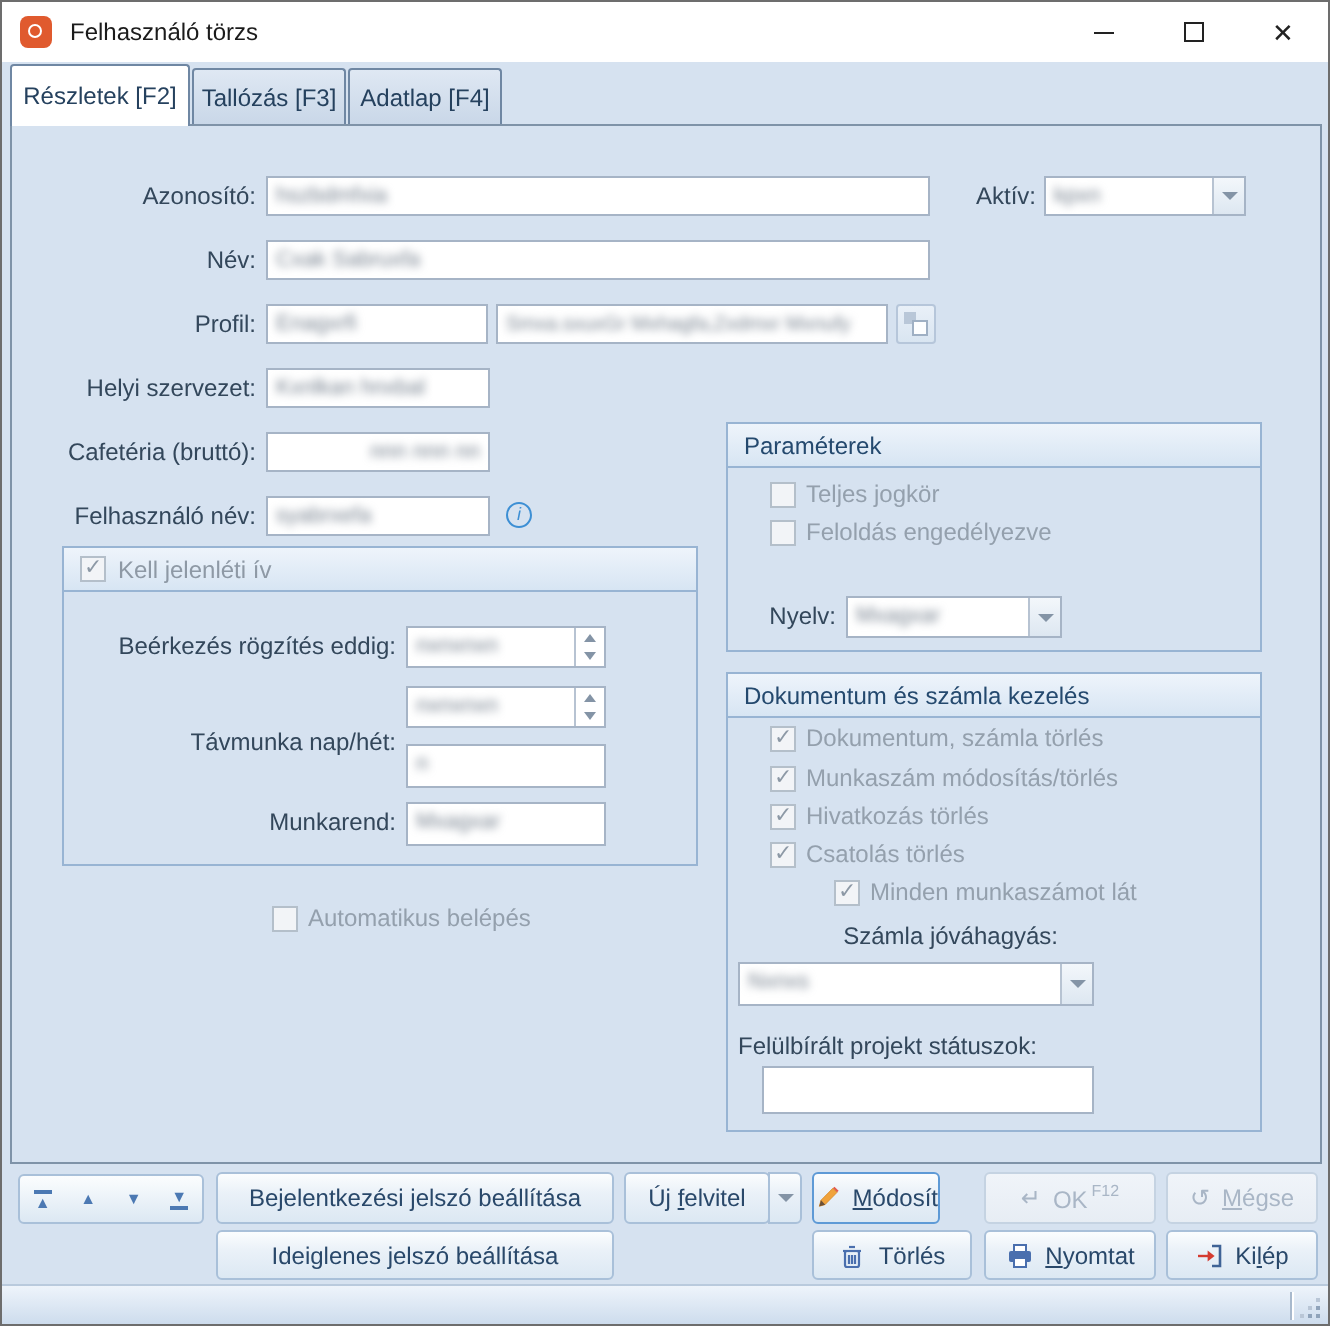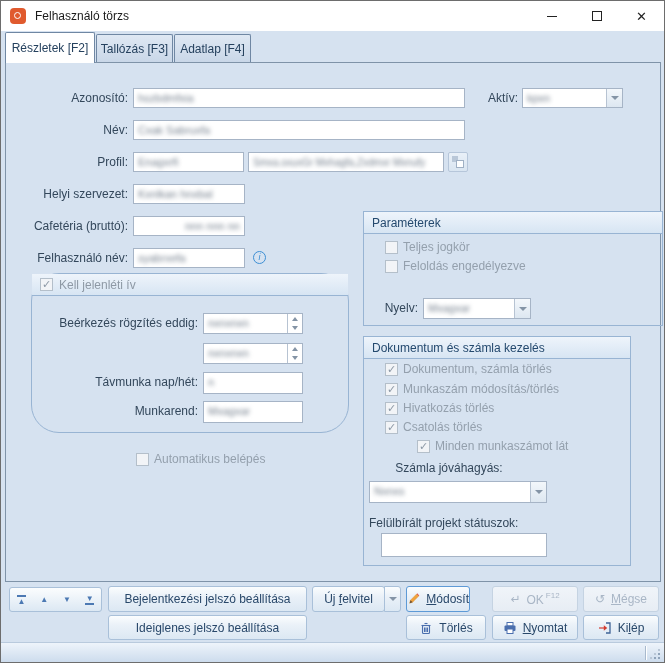--- a/index.html
+++ b/index.html
@@ -146,21 +146,21 @@
   <div class="lbl" style="left:10px; top:186px; width:117px;">Helyi szervezet:</div>
   <div class="fld" style="left:132px; top:183px; width:112px; height:20px;"><span class="blur">Kxnlkan hnxbal</span></div>
 
   <div class="lbl" style="left:10px; top:218px; width:117px;">Cafetéria (bruttó):</div>
   <div class="fld right" style="left:132px; top:215px; width:112px; height:20px;"><span class="blur">nnn nnn nn</span></div>
 
   <div class="lbl" style="left:10px; top:250px; width:117px;">Felhasználó név:</div>
   <div class="fld" style="left:132px; top:247px; width:112px; height:20px;"><span class="blur">syabrxefa</span></div>
   <div class="info-ic" style="left:252px; top:250px;">i</div>
 
-  <div class="grp" style="left:30px; top:272px; width:318px; height:160px;border-radius:28px;">
+  <div class="grp" style="left:30px; top:272px; width:318px; height:160px;">
     <div class="grp-hd gray">
       <span class="cbox checked"></span>
       <span>Kell jelenléti ív</span>
     </div>
   </div>
   <div class="lbl" style="left:34px; top:315px; width:163px;">Beérkezés rögzítés eddig:</div>
   <div class="fld" style="left:202px; top:312px; width:100px; height:21px; padding-right:17px;">
     <span class="blur">nxnxnxn</span>
     <span class="spin">
         <div class="tri-up-s-wrap">
@@ -175,31 +175,31 @@
     <span class="blur">nxnxnxn</span>
     <span class="spin">
         <div>
           <span class="tri-up-s"></span>
         </div>
         <div>
           <span class="tri-down-s"></span>
         </div>
       </span>
   </div>
-  <div class="lbl" style="left:34px; top:374px; width:163px;text-align:right;">Távmunka nap/hét:</div>
+  <div class="lbl" style="left:34px; top:363px; width:163px;text-align:right;">Távmunka nap/hét:</div>
   <div class="fld" style="left:202px; top:371px; width:100px; height:22px;"><span class="blur">n</span></div>
   <div class="lbl" style="left:34px; top:403px; width:163px;">Munkarend:</div>
   <div class="fld" style="left:202px; top:400px; width:100px; height:22px;"><span class="blur">Mxagxar</span></div>
 
   <label class="chk" style="left:135px; top:451px;">
     <span class="cbox"></span>
     <span>Automatikus belépés</span>
   </label>
 
-  <div class="grp" style="left:362px; top:210px; width:300px; height:115px;">
+  <div class="grp" style="left:362px; top:210px; width:268px; height:115px;">
     <div class="grp-hd">
       <span>Paraméterek</span>
     </div>
   </div>
   <label class="chk" style="left:384px; top:239px;">
     <span class="cbox"></span>
     <span>Teljes jogkör</span>
   </label>
   <label class="chk" style="left:384px; top:258px;">
     <span class="cbox"></span>
@@ -231,21 +231,21 @@
     <span>Hivatkozás törlés</span>
   </label>
   <label class="chk" style="left:384px; top:419px;">
     <span class="cbox checked"></span>
     <span>Csatolás törlés</span>
   </label>
   <label class="chk" style="left:384px; top:438px;margin-left:32px;">
     <span class="cbox checked"></span>
     <span>Minden munkaszámot lát</span>
   </label>
-  <div class="lbl" style="left:368px; top:460px; width:160px; text-align:center;">Számla jóváhagyás:</div>
+  <div class="lbl" style="left:368px; top:460px; width:160px; text-align:right;">Számla jóváhagyás:</div>
   <div class="combo" style="left:368px; top:480px; width:178px; height:22px;">
     <span class="blur">Nxnxs</span>
     <span class="carr">
         <span class="tri-down"></span>
       </span>
   </div>
   <div class="lbl" style="left:368px; top:515px; width:200px; text-align:left;">Felülbírált projekt státuszok:</div>
   <div class="fld" style="left:380px; top:532px; width:166px; height:24px;"><span></span></div>
 
   <div class="navgrp">

